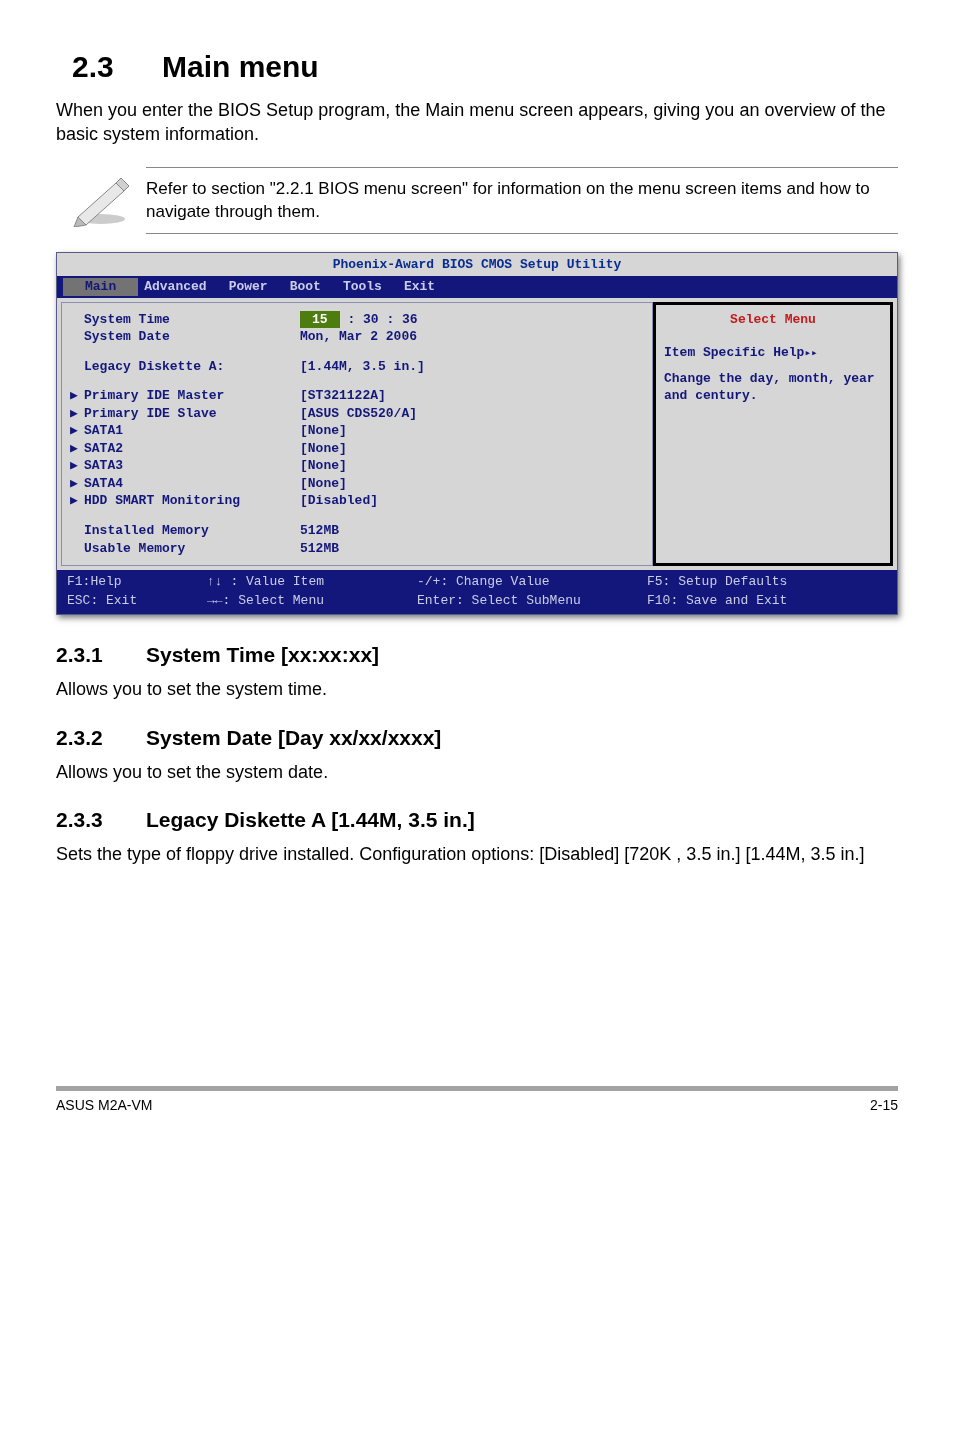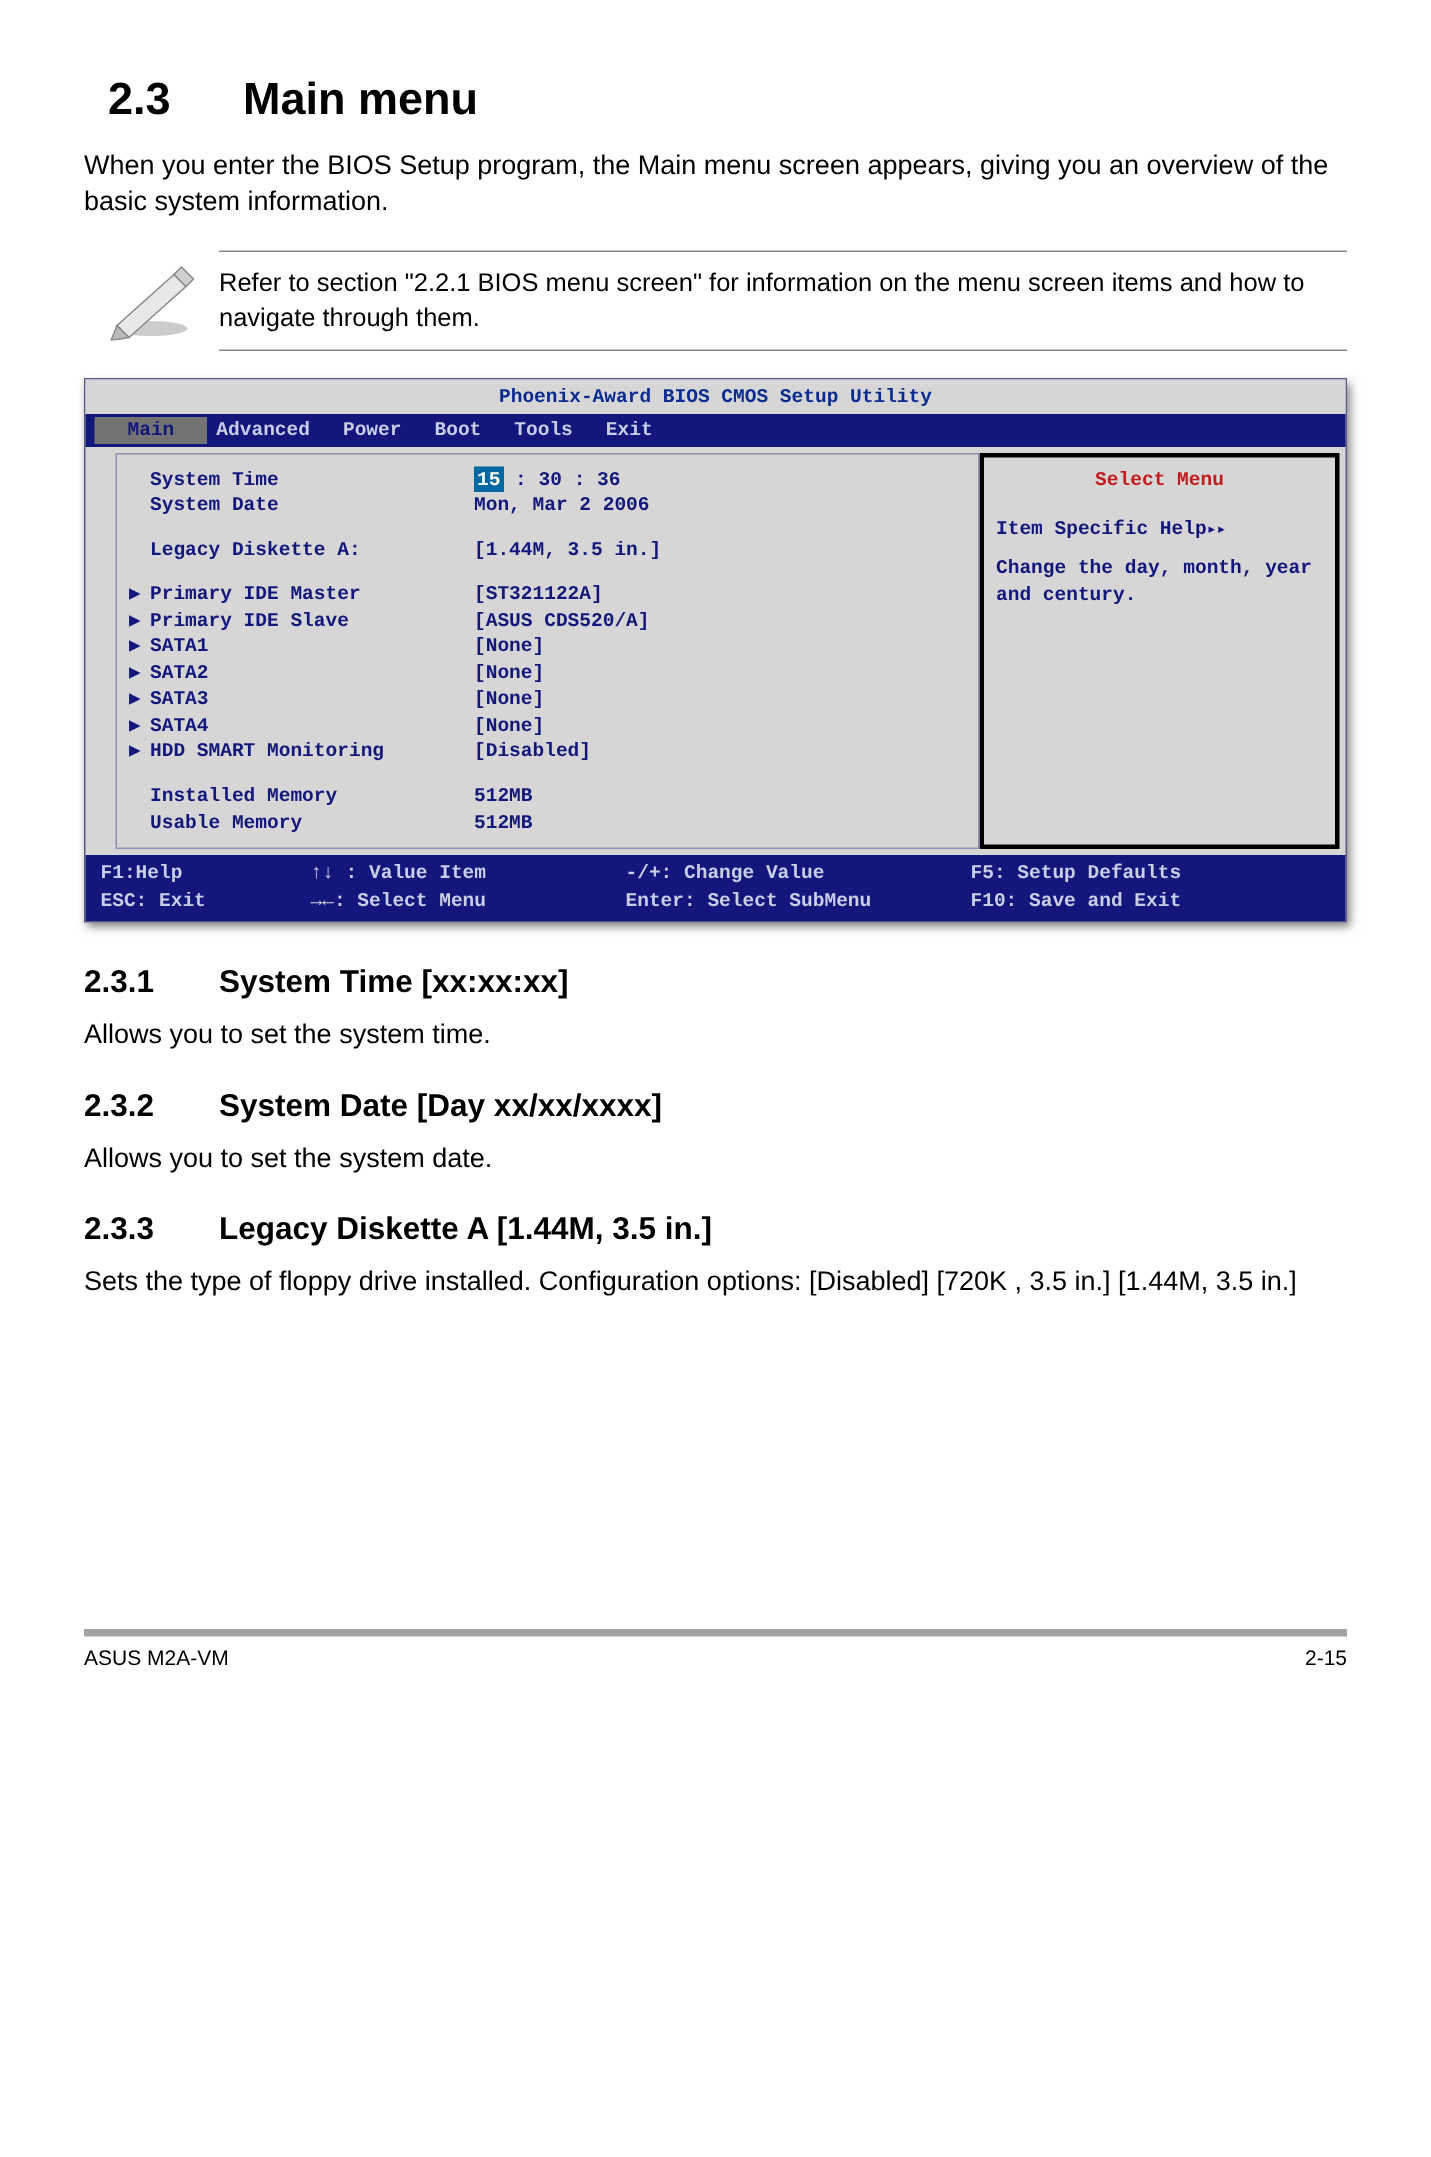--- a/index.html
+++ b/index.html
@@ -82,49 +82,49 @@
   .bios-body {
     display: flex;
     min-height: 270px;
   }
   .bios-left {
     flex: 1;
     padding: 8px 8px 8px 8px;
     color: #13177b;
     font-weight: bold;
     border: 1px solid #8e8eb0;
-    margin: 4px 0 4px 20px;
+    margin: 4px 0 4px 4px;
     position: relative;
   }
   .bios-right {
     width: 218px;
     border: 3px solid #000000;
     margin: 4px 4px 4px 0;
     padding: 6px 8px;
     color: #13177b;
     font-weight: bold;
   }
   .bios-right .title {
     color: #c21b1b;
     text-align: center;
     margin-bottom: 16px;
   }
   .kv { display:flex; }
   .kv .k { width: 230px; }
   .kv .v { }
   .highlight-box {
-    background:#0369a1; color:#fff; padding:0 2px;
+    background:#4d7c0f; color:#fff; padding:0 12px;
     display:inline-block; font-weight:bold;
   }
   .tri { display:inline-block; width:14px; color:#13177b; }
   .bios-foot {
     background: #13177b;
     color: #c9cde8;
     padding: 3px 10px 5px 10px;
-    font-weight: bold;
+    font-weight: normal;
     display: grid;
     grid-template-columns: 140px 210px 230px 1fr;
     row-gap: 1px;
   }
   .bios-foot .cell { white-space: pre; }
   h2.sub {
     font-size: 21px;
     font-weight: bold;
     margin: 24px 0 10px 0;
   }

